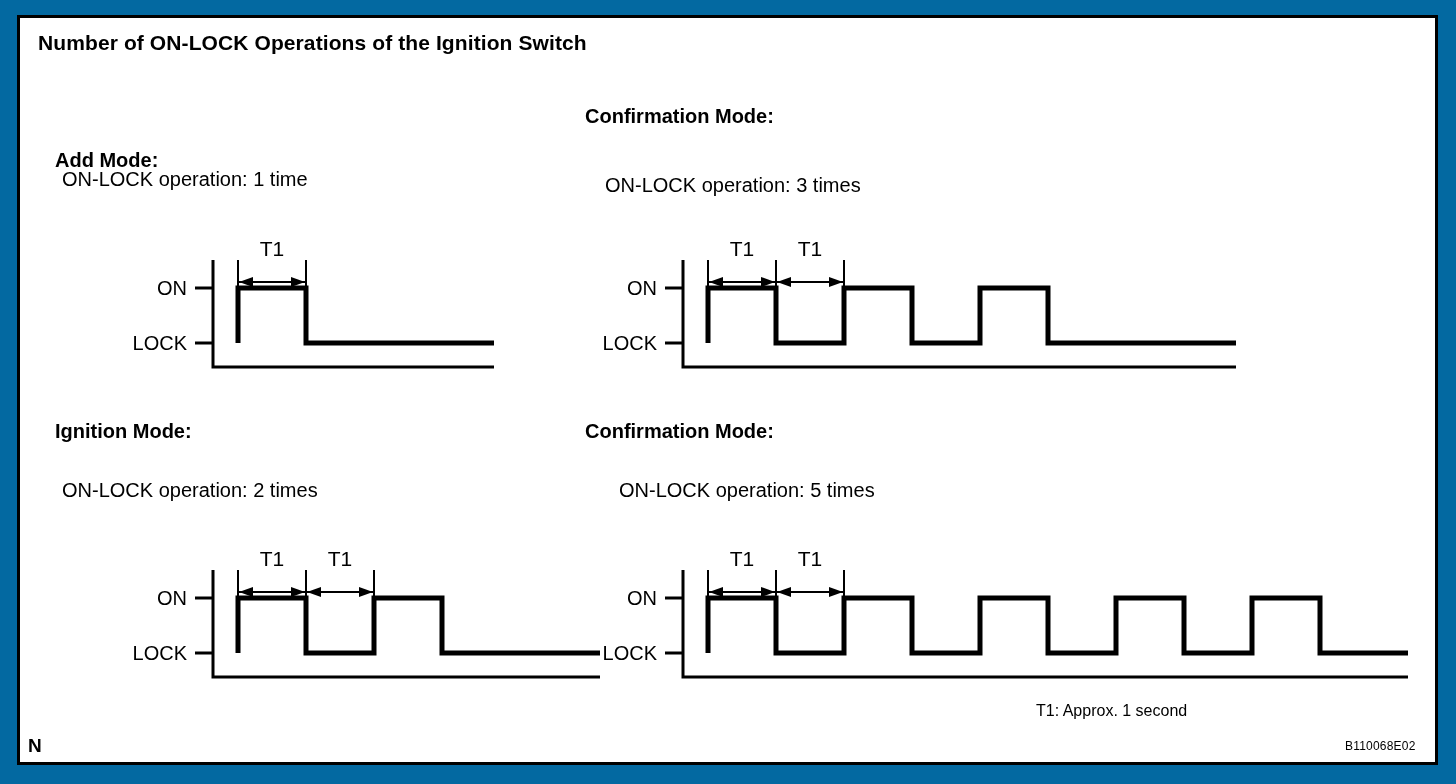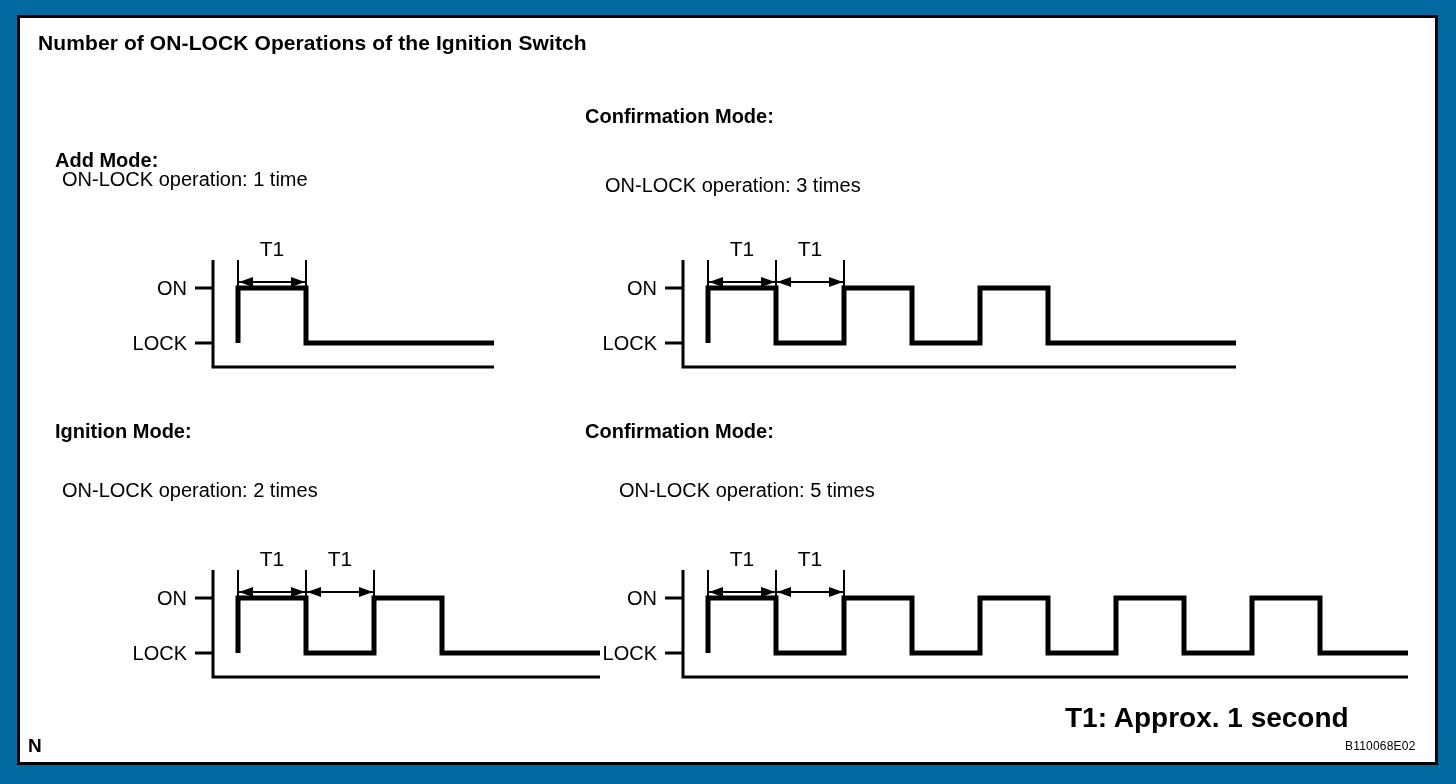--- a/index.html
+++ b/index.html
@@ -47,25 +47,24 @@
     position: absolute;
     font-size: 20px;
     font-weight: normal;
     white-space: nowrap;
   }
   .wave-wrap {
     position: absolute;
   }
   .note-t1 {
     position: absolute;
-    left: 1065px;
+    left: 1036px;
     top: 702px;
-    font-size: 28px;
-    white-space: nowrap;
-    font-weight: bold;
+    font-size: 16px;
+    white-space: nowrap;
   }
   .corner-n {
     position: absolute;
     left: 28px;
     top: 736px;
     font-size: 19px;
     font-weight: bold;
     line-height: 1;
   }
   .ref-code {

